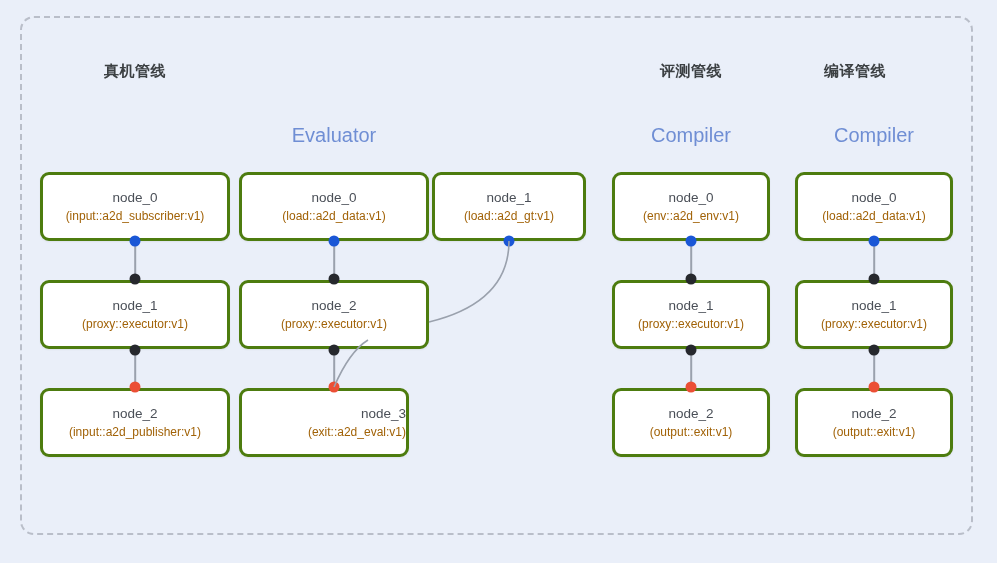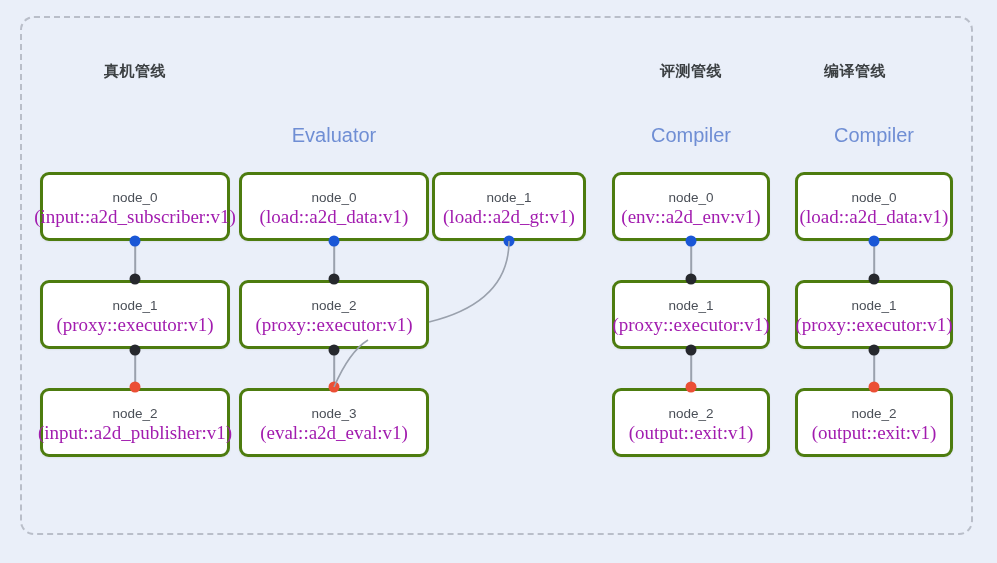--- a/index.html
+++ b/index.html
@@ -65,24 +65,23 @@
     align-items: center;
     justify-content: center;
     text-align: center;
   }
   .node-name {
     font-size: 13.5px;
     color: #4a4f57;
     line-height: 19px;
   }
   .node-type {
-    font-size: 19px;
-    color: #a21caf;
+    font-size: 12px;
+    color: #a16207;
     line-height: 19px;
-    font-family: Liberation Serif, serif;
   }
   .dot {
     position: absolute;
     border-radius: 50%;
     transform: translate(-50%, -50%);
   }
   .dot-blue {
     width: 11px; height: 11px;
     background: #1a57d6;
   }
@@ -143,23 +142,23 @@
   </div>
   <div class="dot dot-blue" style="left:334px; top:241px;"></div>
 
   <div class="node" style="left:239px; top:280px; width:190px; height:69px;">
     <div class="node-name">node_2</div>
     <div class="node-type">(proxy::executor:v1)</div>
   </div>
   <div class="dot dot-black" style="left:334px; top:279px;"></div>
   <div class="dot dot-black" style="left:334px; top:350px;"></div>
 
-  <div class="node" style="left:239px; top:388px; width:190px; height:69px;">
+  <div class="node" style="left:239px; top:388px; width:170px; height:69px;align-items:flex-end;">
     <div class="node-name">node_3</div>
-    <div class="node-type">(eval::a2d_eval:v1)</div>
+    <div class="node-type">(exit::a2d_eval:v1)</div>
   </div>
   <div class="dot dot-red" style="left:334px; top:387px;"></div>
 
   <div class="node" style="left:432px; top:172px; width:154px; height:69px;">
     <div class="node-name">node_1</div>
     <div class="node-type">(load::a2d_gt:v1)</div>
   </div>
   <div class="dot dot-blue" style="left:509px; top:241px;"></div>
 
   <div class="col-title-cn" style="left:596px; top:62px; width:190px;">评测管线</div>

